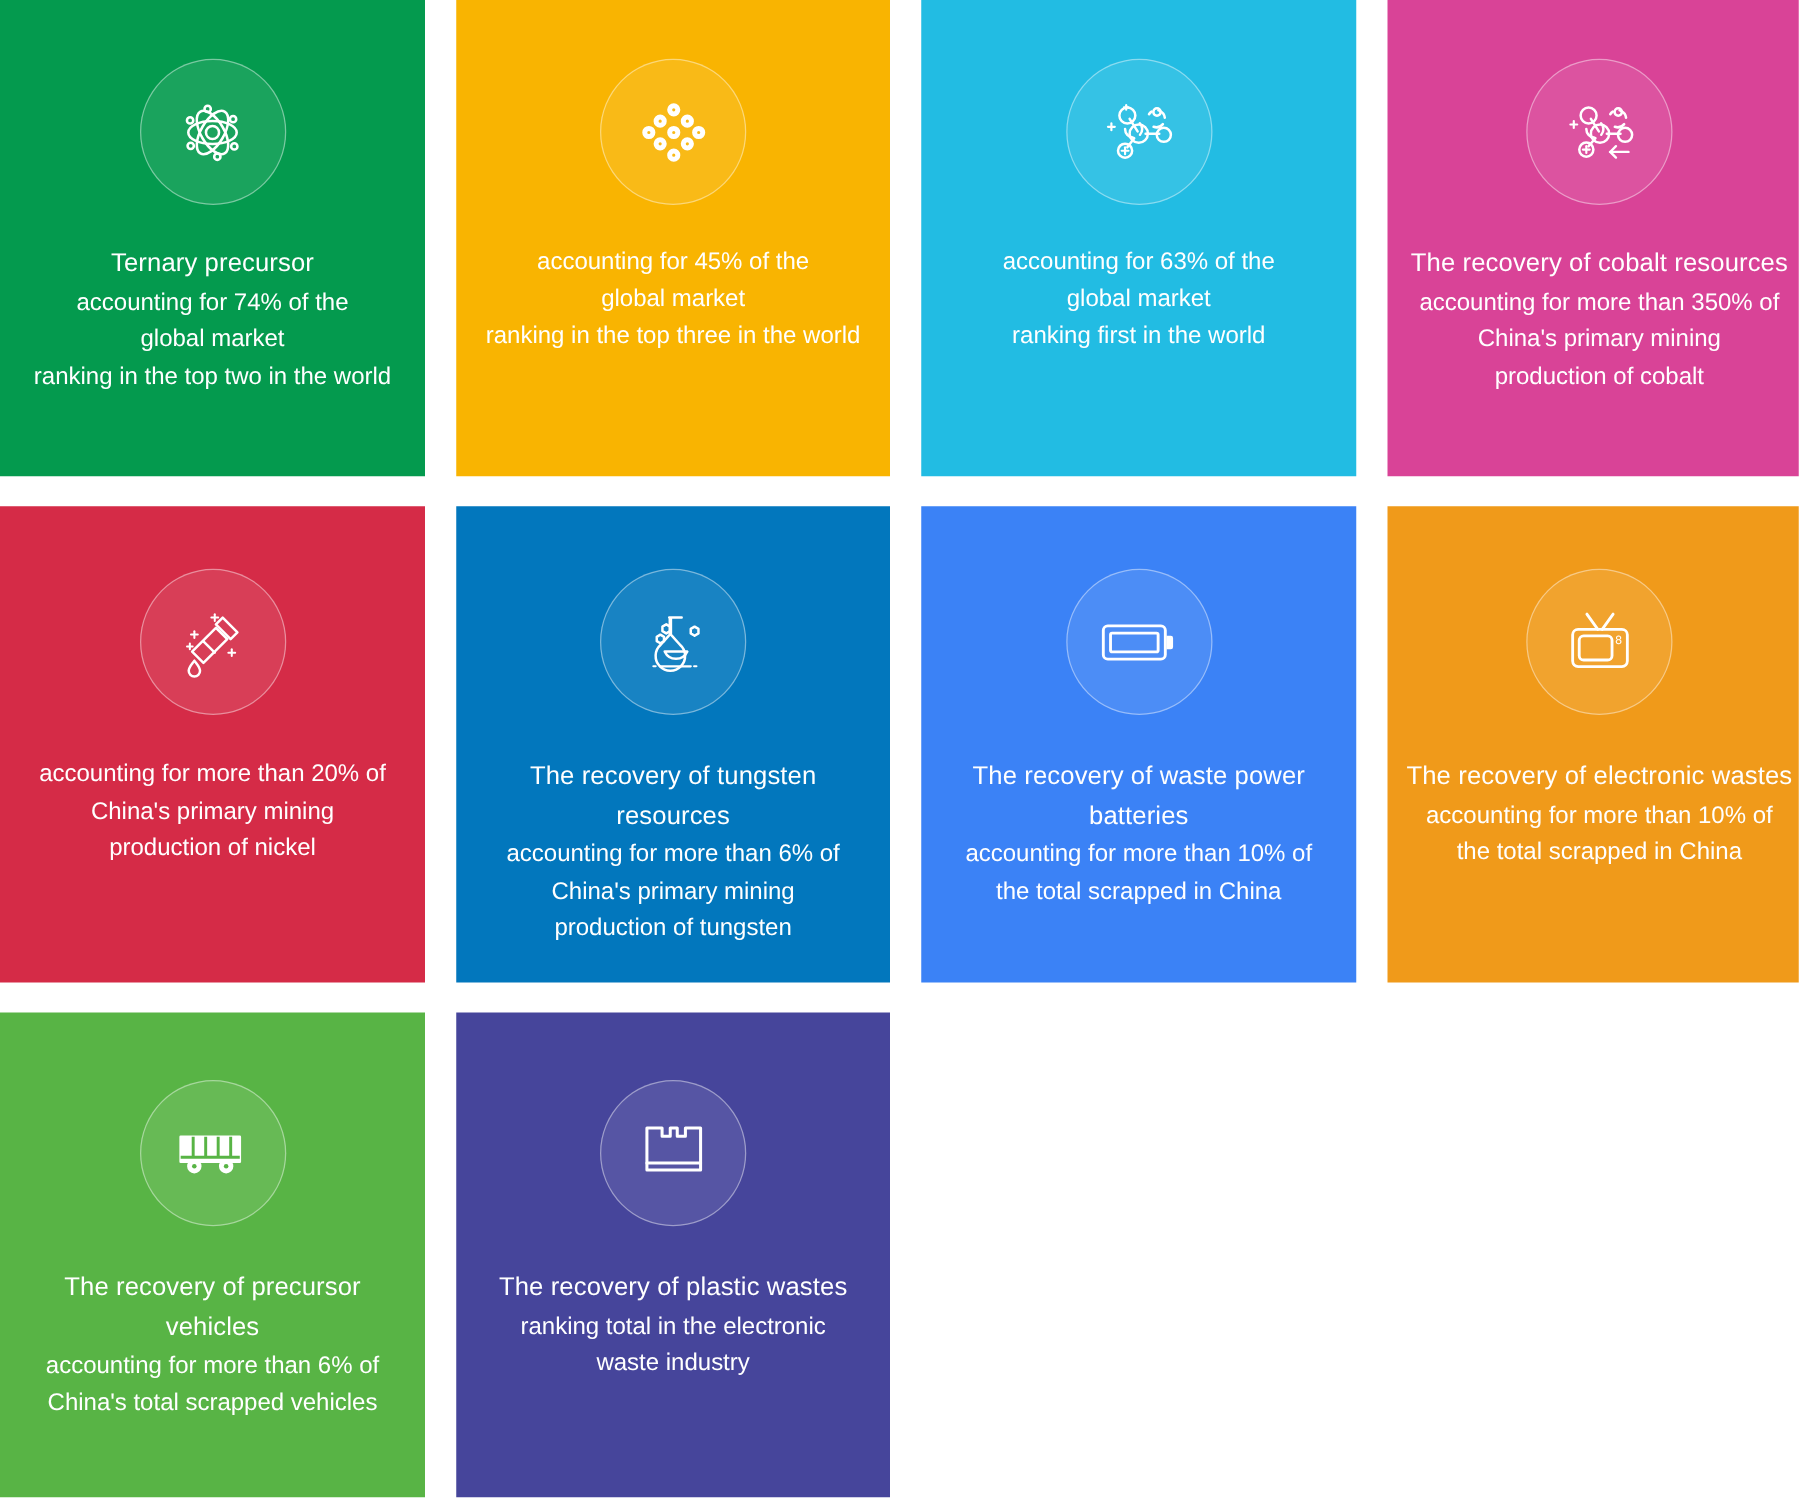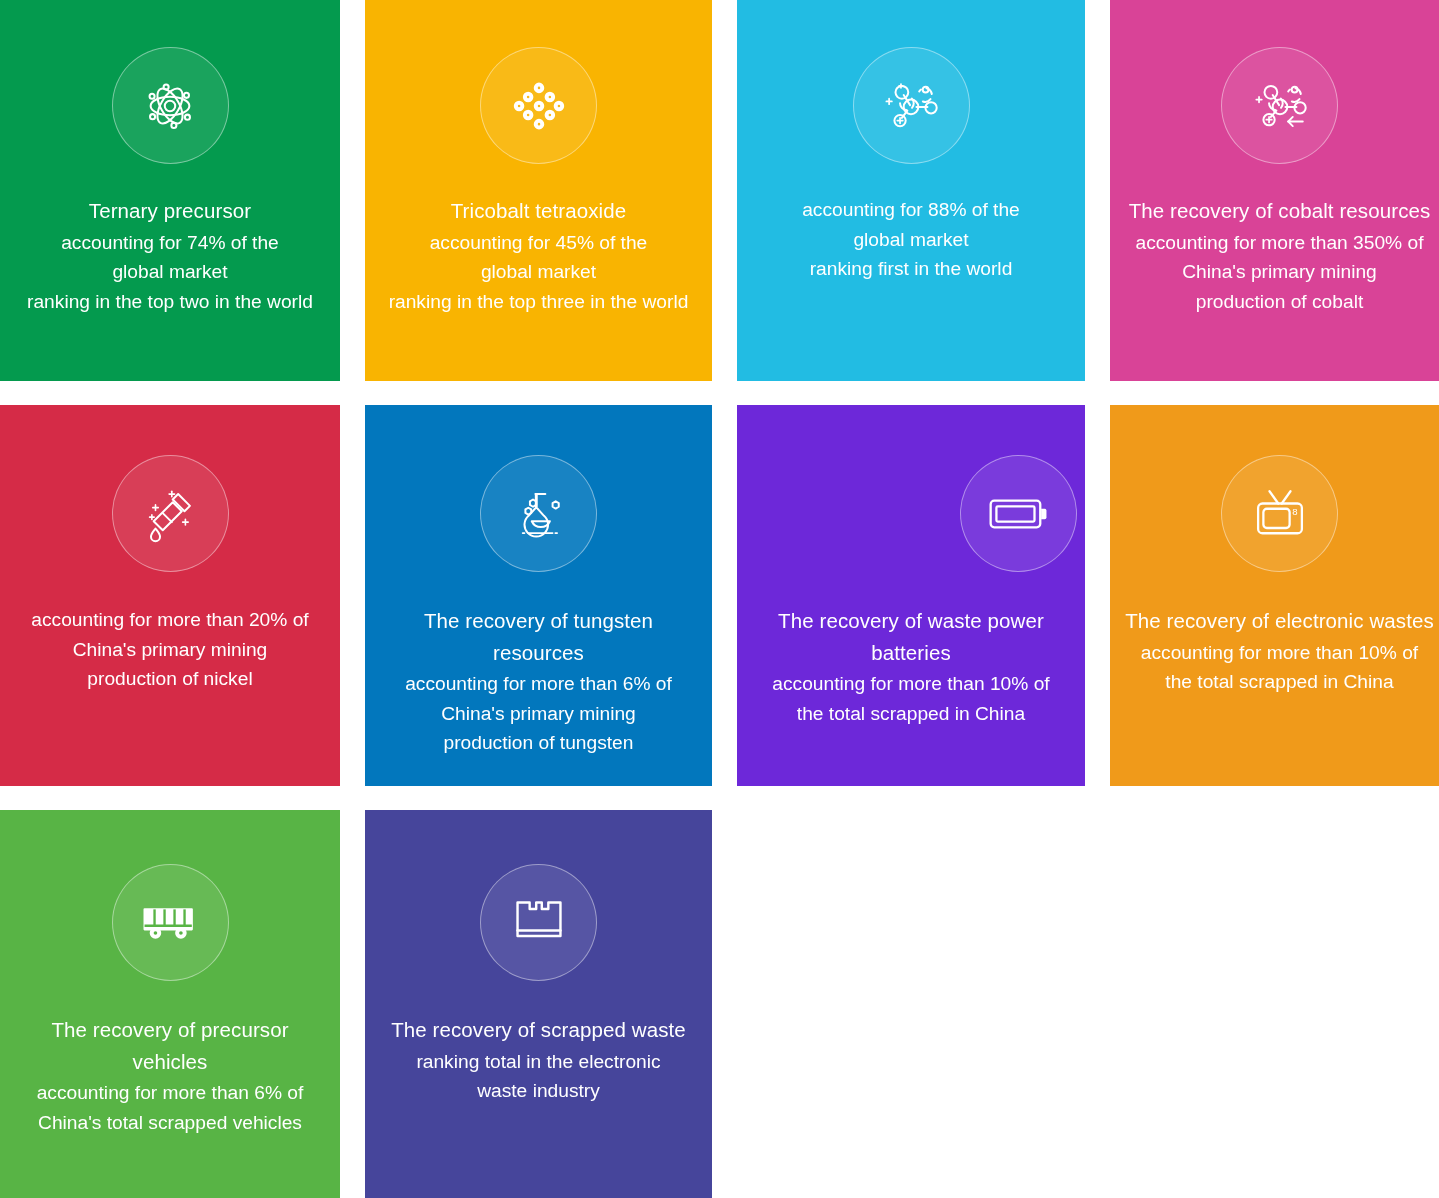--- a/index.html
+++ b/index.html
@@ -112,21 +112,20 @@
       <circle cx="10" cy="32" r="3.6"></circle>
             <circle cx="32" cy="32" r="3.6"></circle>
             <circle cx="54" cy="32" r="3.6"></circle>
       <circle cx="20" cy="42" r="3.6"></circle>
             <circle cx="44" cy="42" r="3.6"></circle>
       <circle cx="32" cy="52" r="3.6"></circle>
     </svg>
         </span>
       </div>
       <div class="card-text">
-        <span class="card-title">Tricobalt tetraoxide</span>
         <span class="card-desc">accounting for 45% of the
 global market
 ranking in the top three in the world</span>
       </div>
     </div>
     <div class="card row1" style="background: rgb(34, 188, 227);">
       <div class="icon-wrap">
         <span>
           <svg width="62" height="60" viewBox="0 0 68 64" fill="none" stroke="#fff" stroke-width="2.2" stroke-linecap="round">
       <line x1="26" y1="20" x2="33" y2="31"></line>
@@ -144,21 +143,21 @@
               <line x1="19" y1="48" x2="25" y2="48"></line>
         <line x1="10" y1="24" x2="10" y2="30"></line>
               <line x1="7" y1="27" x2="13" y2="27"></line>
         <line x1="23" y1="8" x2="23" y2="12"></line>
               <line x1="21" y1="10" x2="25" y2="10"></line>
       </g>
     </svg>
         </span>
       </div>
       <div class="card-text">
-        <span class="card-desc">accounting for 88% of the
+        <span class="card-desc">accounting for 63% of the
 global market
 ranking first in the world</span>
       </div>
     </div>
     <div class="card row1" style="background: rgb(217, 67, 151);">
       <div class="icon-wrap">
         <span>
           <svg width="62" height="60" viewBox="0 0 68 64" fill="none" stroke="#fff" stroke-width="2.2" stroke-linecap="round">
       <line x1="26" y1="20" x2="33" y2="31"></line>
       <line x1="40" y1="33" x2="52" y2="33"></line>
@@ -235,21 +234,21 @@
         </span>
       </div>
       <div class="card-text">
         <span class="card-title">The recovery of tungsten
 resources</span>
         <span class="card-desc">accounting for more than 6% of
 China's primary mining
 production of tungsten</span>
       </div>
     </div>
-    <div class="card row2" style="background: #6d28d9; align-items: flex-end;">
+    <div class="card row2" style="background: #3b82f6;">
       <div class="icon-wrap">
         <span>
           <svg width="62" height="40" viewBox="0 0 70 40" fill="none" stroke="#fff" stroke-width="2.6" stroke-linejoin="round">
       <rect x="3" y="5" width="56" height="30" rx="4"></rect>
       <rect x="9.5" y="11.5" width="43" height="17" rx="1.5"></rect>
       <path d="M60 14 h4 a2 2 0 0 1 2 2 v8 a2 2 0 0 1 -2 2 h-4z" fill="#fff" stroke="none"></path>
     </svg>
         </span>
       </div>
       <div class="card-text">
@@ -306,18 +305,18 @@
     <div class="card row3" style="background: rgb(70, 69, 155);">
       <div class="icon-wrap">
         <span>
           <svg width="56" height="54" viewBox="0 0 60 56" fill="none" stroke="#fff" stroke-width="2.6" stroke-linejoin="round" stroke-linecap="round">
       <path d="M7 6 h13 v7 h7 v-7 h6 v7 h7 v-7 h13 v36 h-46z"></path>
       <line x1="7" y1="36" x2="53" y2="36"></line>
     </svg>
         </span>
       </div>
       <div class="card-text">
-        <span class="card-title">The recovery of scrapped waste</span>
+        <span class="card-title">The recovery of plastic wastes</span>
         <span class="card-desc">ranking total in the electronic
 waste industry</span>
       </div>
     </div>
   </div>
 
 </body></html>

